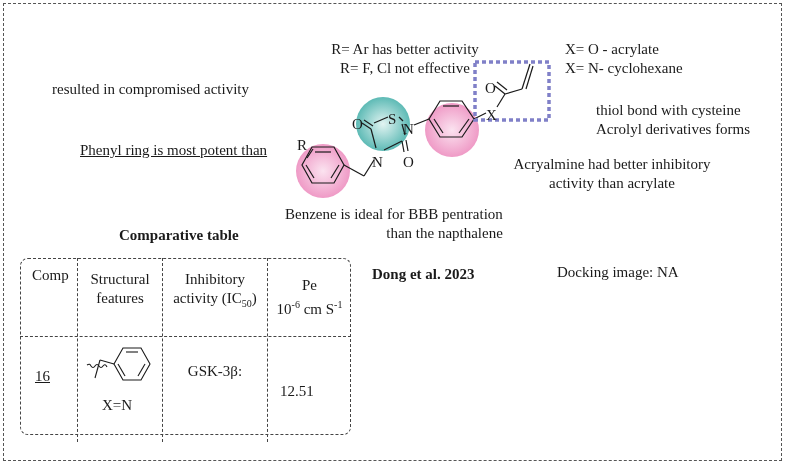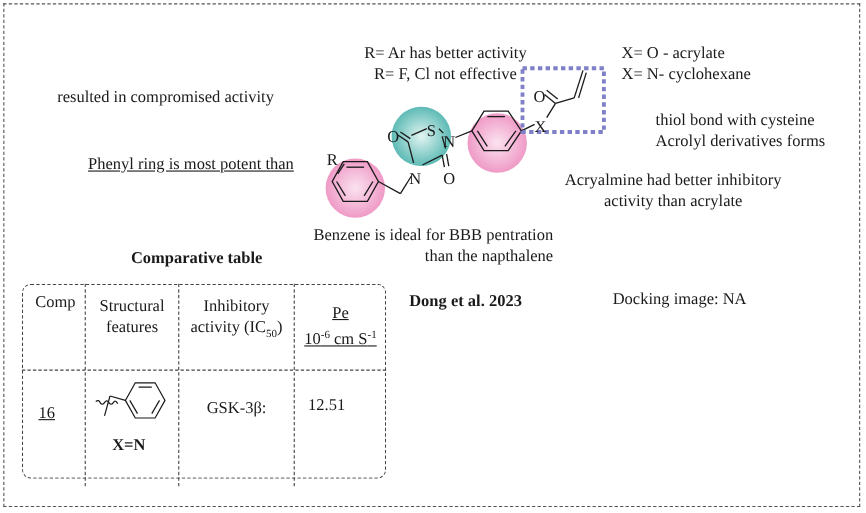--- a/index.html
+++ b/index.html
@@ -125,37 +125,37 @@
 
 <div class="tt" style="left:32px;top:266px;">Comp</div>
 <div class="tt c" style="left:78px;top:270px;width:84px;">
   <div>Structural</div>
   <div>features</div>
 </div>
 <div class="tt c" style="left:163px;top:270px;width:104px;">
   <div>Inhibitory</div>
   <div><span>activity (IC</span><sub>50</sub><span>)</span></div>
 </div>
-<div class="tt c" style="left:268px;top:276px;width:83px;text-decoration:underline;">
+<div class="tt c" style="left:268px;top:276px;width:83px;">
   <div>Pe</div>
   <div><span>10</span><sup>-6</sup><span> cm S</span><sup>-1</sup></div>
 </div>
 
 <div class="tt" style="left:35px;top:367px;text-decoration:underline;">16</div>
 <svg style="position:absolute;left:78px;top:340px;" width="84" height="60">
   <g stroke="#1a1a1a" stroke-width="1.1" fill="none">
     <polygon points="45,8 63,8 72,24 63,40 45,40 36,24"></polygon>
     <line x1="48" y1="12" x2="60" y2="12"></line>
     <line x1="67" y1="24" x2="60" y2="36"></line>
     <line x1="40" y1="24" x2="47" y2="36"></line>
     <line x1="36" y1="24" x2="22" y2="20"></line>
     <line x1="22" y1="20" x2="17" y2="38"></line>
     <path d="M9,25 q3,-2 4,1 q2,3 4,0 q2,-3 4,0 q2,3 4,0 q2,-3 4,1"></path>
   </g>
 </svg>
-<div class="tt" style="left:102px;top:396px;font-weight:bold;">X=N</div>
+<div class="tt" style="left:102px;top:396px;">X=N</div>
 <div class="tt c" style="left:163px;top:362px;width:104px;">
   <div>GSK-3β:</div>
 </div>
-<div class="tt" style="left:280px;top:360px;">12.51</div>
+<div class="tt" style="left:280px;top:382px;">12.51</div>
 
 <div class="t b" style="left:372px;top:265px;">Dong et al. 2023</div>
 <div class="t" style="left:557px;top:263px;text-align:right;">Docking image: NA</div>
 
 </body></html>

